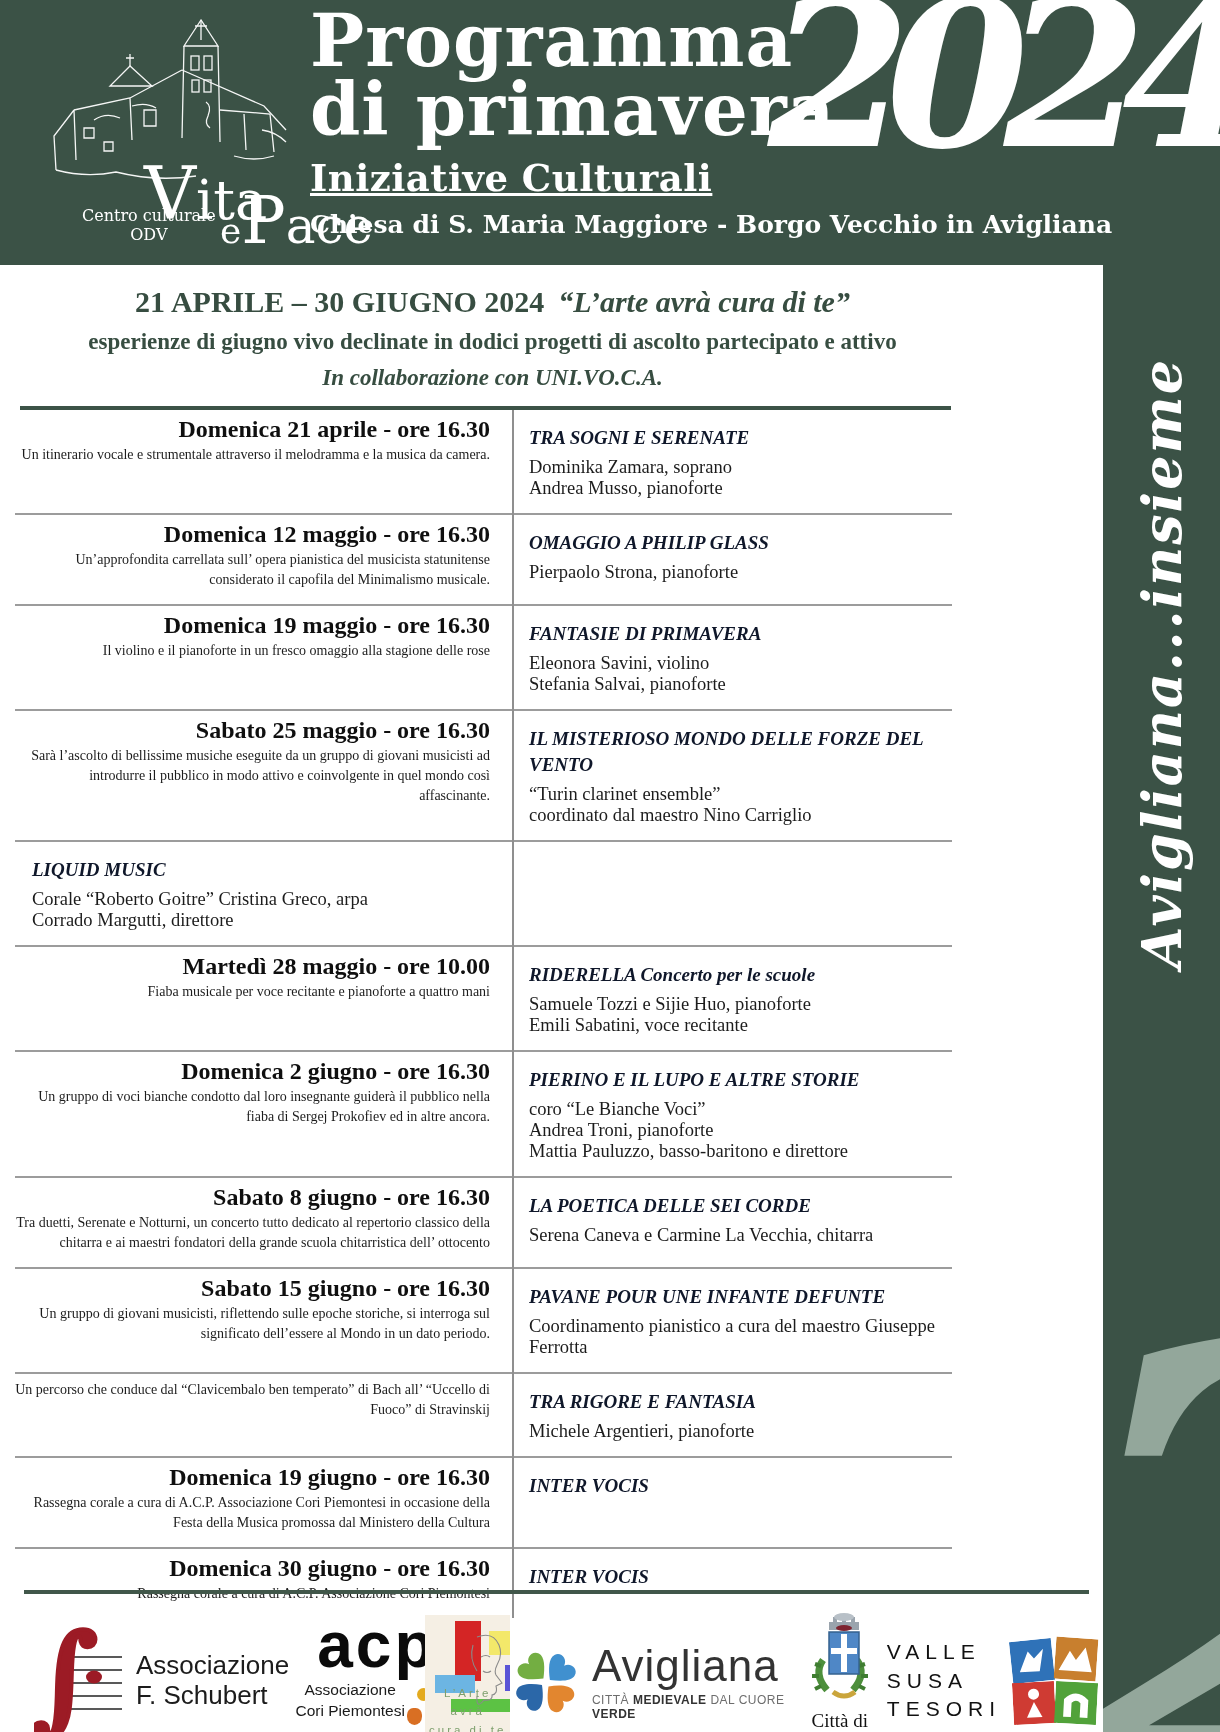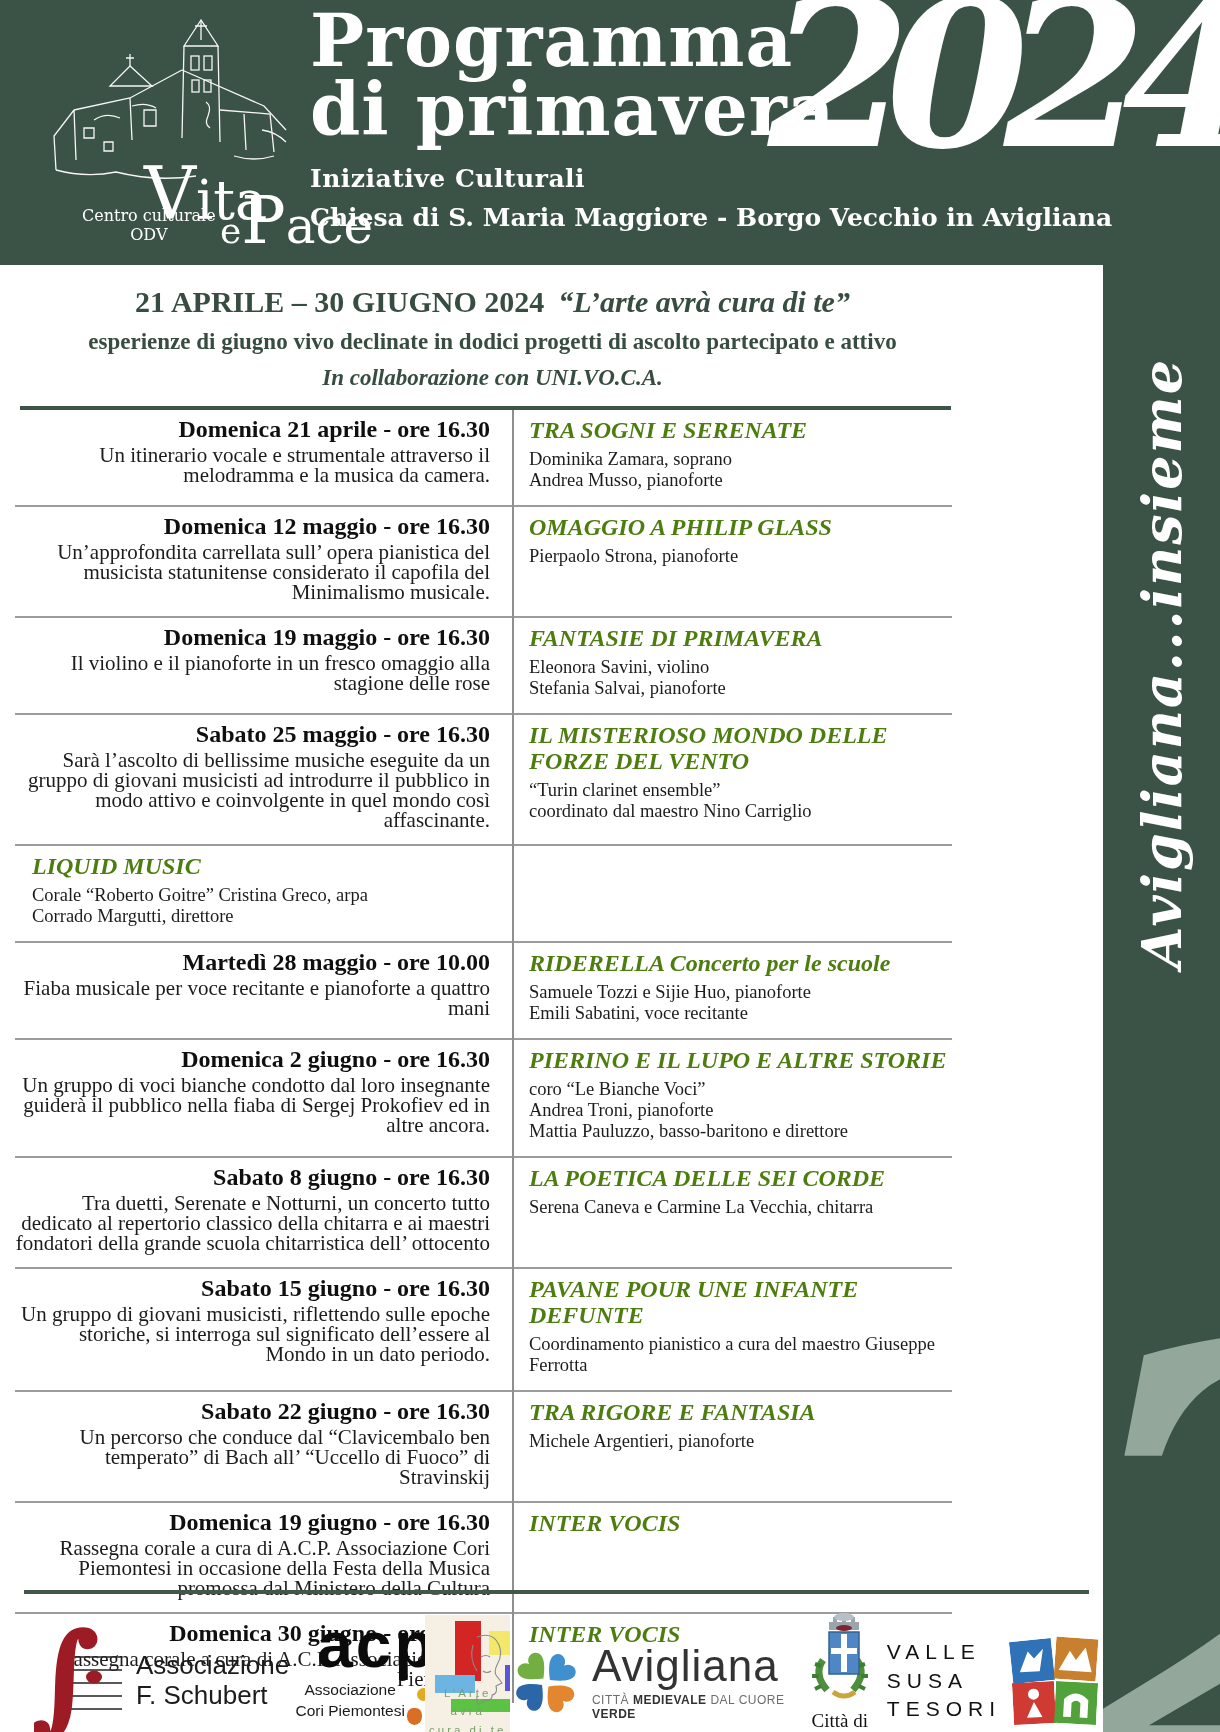--- a/index.html
+++ b/index.html
@@ -11,21 +11,21 @@
   .logo{position:absolute;left:34px;top:10px;width:280px;height:248px;color:#fff;}
   .logo svg{position:absolute;left:0;top:0;}
   .logo-vita{position:absolute;left:110px;top:148px;font-family:"DejaVu Serif",serif;font-size:54px;line-height:1;}
   .logo-vita .bigcap{font-size:72px;}
   .logo-epace{position:absolute;left:186px;top:178px;font-family:"DejaVu Serif",serif;font-size:50px;line-height:1;}
   .logo-epace .small-e{font-size:36px;}
   .logo-epace .bigcap{font-size:66px;}
   .logo-org{position:absolute;left:48px;top:196px;font-family:"DejaVu Serif",serif;font-size:16px;text-align:center;line-height:1.2;}
   .title-block{position:absolute;left:310px;top:6px;color:#fff;}
   .main-title{font-family:"DejaVu Serif",serif;font-weight:bold;font-size:72px;line-height:0.96;letter-spacing:1px;}
-  .header-subtitle{font-family:"DejaVu Serif",serif;font-weight:bold;font-size:25px;margin-top:20px;letter-spacing:0.5px;}
+  .header-subtitle{font-family:"DejaVu Serif",serif;font-weight:bold;font-size:37px;margin-top:12px;letter-spacing:0.5px;text-decoration:underline;}
   .header-venue{font-family:"DejaVu Serif",serif;font-weight:bold;font-size:25px;margin-top:10px;}
   .year{position:absolute;left:768px;top:-28px;width:250px;color:#fff;font-family:"DejaVu Serif",serif;
         font-weight:bold;font-style:italic;font-size:205px;line-height:1;letter-spacing:-0.12em;}
 
   
   .band{position:absolute;right:0;top:0;width:117px;height:1732px;background:#3b5246;overflow:hidden;}
   .band-text{position:absolute;top:358px;left:50%;transform:translateX(-50%) rotate(180deg);
              writing-mode:vertical-rl;white-space:nowrap;color:#fff;
              font-family:"DejaVu Serif",serif;font-weight:bold;font-style:italic;font-size:54px;letter-spacing:2px;}
   .band-ornament{position:absolute;bottom:-170px;left:-48px;color:#93a79b;
@@ -41,23 +41,23 @@
   .intro-divider{height:4px;background:#3c5347;margin:15px 34px 0 20px;}
 
   
   .events{position:relative;margin:0 33px 0 15px;}
   .vline{position:absolute;left:497px;top:0;bottom:0;width:2px;background:#8f8f8f;}
   .event-row{display:grid;grid-template-columns:497px 1fr;border-bottom:2px solid #9c9c9c;padding:6px 0 14px;}
   .event-row:last-child{border-bottom:none;}
   .event-left{padding-right:22px;text-align:right;}
   .event-right{padding-left:17px;}
   .event-date{font-size:24px;font-weight:bold;color:#0f0f0f;margin-bottom:3px;line-height:26px;}
-  .event-desc p{font-size:21px;line-height:20px;margin:0 0 5px 0;color:#1c1c1c;}
+  .event-desc p{font-size:14px;line-height:20px;margin:0 0 5px 0;color:#1c1c1c;}
   .event-desc p:last-child{margin-bottom:0;}
-  .event-title{font-size:24px;font-weight:bold;font-style:italic;color:#4d7c0f;margin:1px 0 6px;line-height:26px;}
+  .event-title{font-size:19px;font-weight:bold;font-style:italic;color:#0f172a;margin:9px 0 6px;line-height:26px;}
   .event-performers div{font-size:18.5px;line-height:21px;color:#1c1c1c;}
 
   
   .footer{position:absolute;left:0;top:1590px;width:1103px;}
   .footer-line{height:4px;background:#41574a;margin:0 14px 0 24px;}
   .logos{display:flex;align-items:center;justify-content:space-between;padding:14px 6px 0 34px;}
   .flogo{display:flex;align-items:center;gap:10px;}
   .schubert-text{font-family:"Liberation Sans",sans-serif;font-size:26px;color:#1c1c1c;line-height:1.15;}
   .acp{position:relative;width:196px;height:118px;}
   .acp-acronym{position:absolute;left:28px;top:-14px;font-family:"Liberation Sans",sans-serif;
@@ -277,21 +277,20 @@
     <div class="event-right">
       <div class="event-title">PAVANE POUR UNE INFANTE DEFUNTE</div>
       <div class="event-performers">
               <div>Coordinamento pianistico a cura del maestro Giuseppe Ferrotta</div>
             </div>
     </div>
   </div>
 
   <div class="event-row">
     <div class="event-left">
-      <div class="event-date">Sabato 22 giugno - ore 16.30</div>
       <div class="event-desc">
               <p>Un percorso che conduce dal “Clavicembalo ben temperato” di Bach all’ “Uccello di Fuoco” di Stravinskij</p>
             </div>
     </div>
     <div class="event-right">
       <div class="event-title">TRA RIGORE E FANTASIA</div>
       <div class="event-performers">
               <div>Michele Argentieri, pianoforte</div>
             </div>
     </div>

